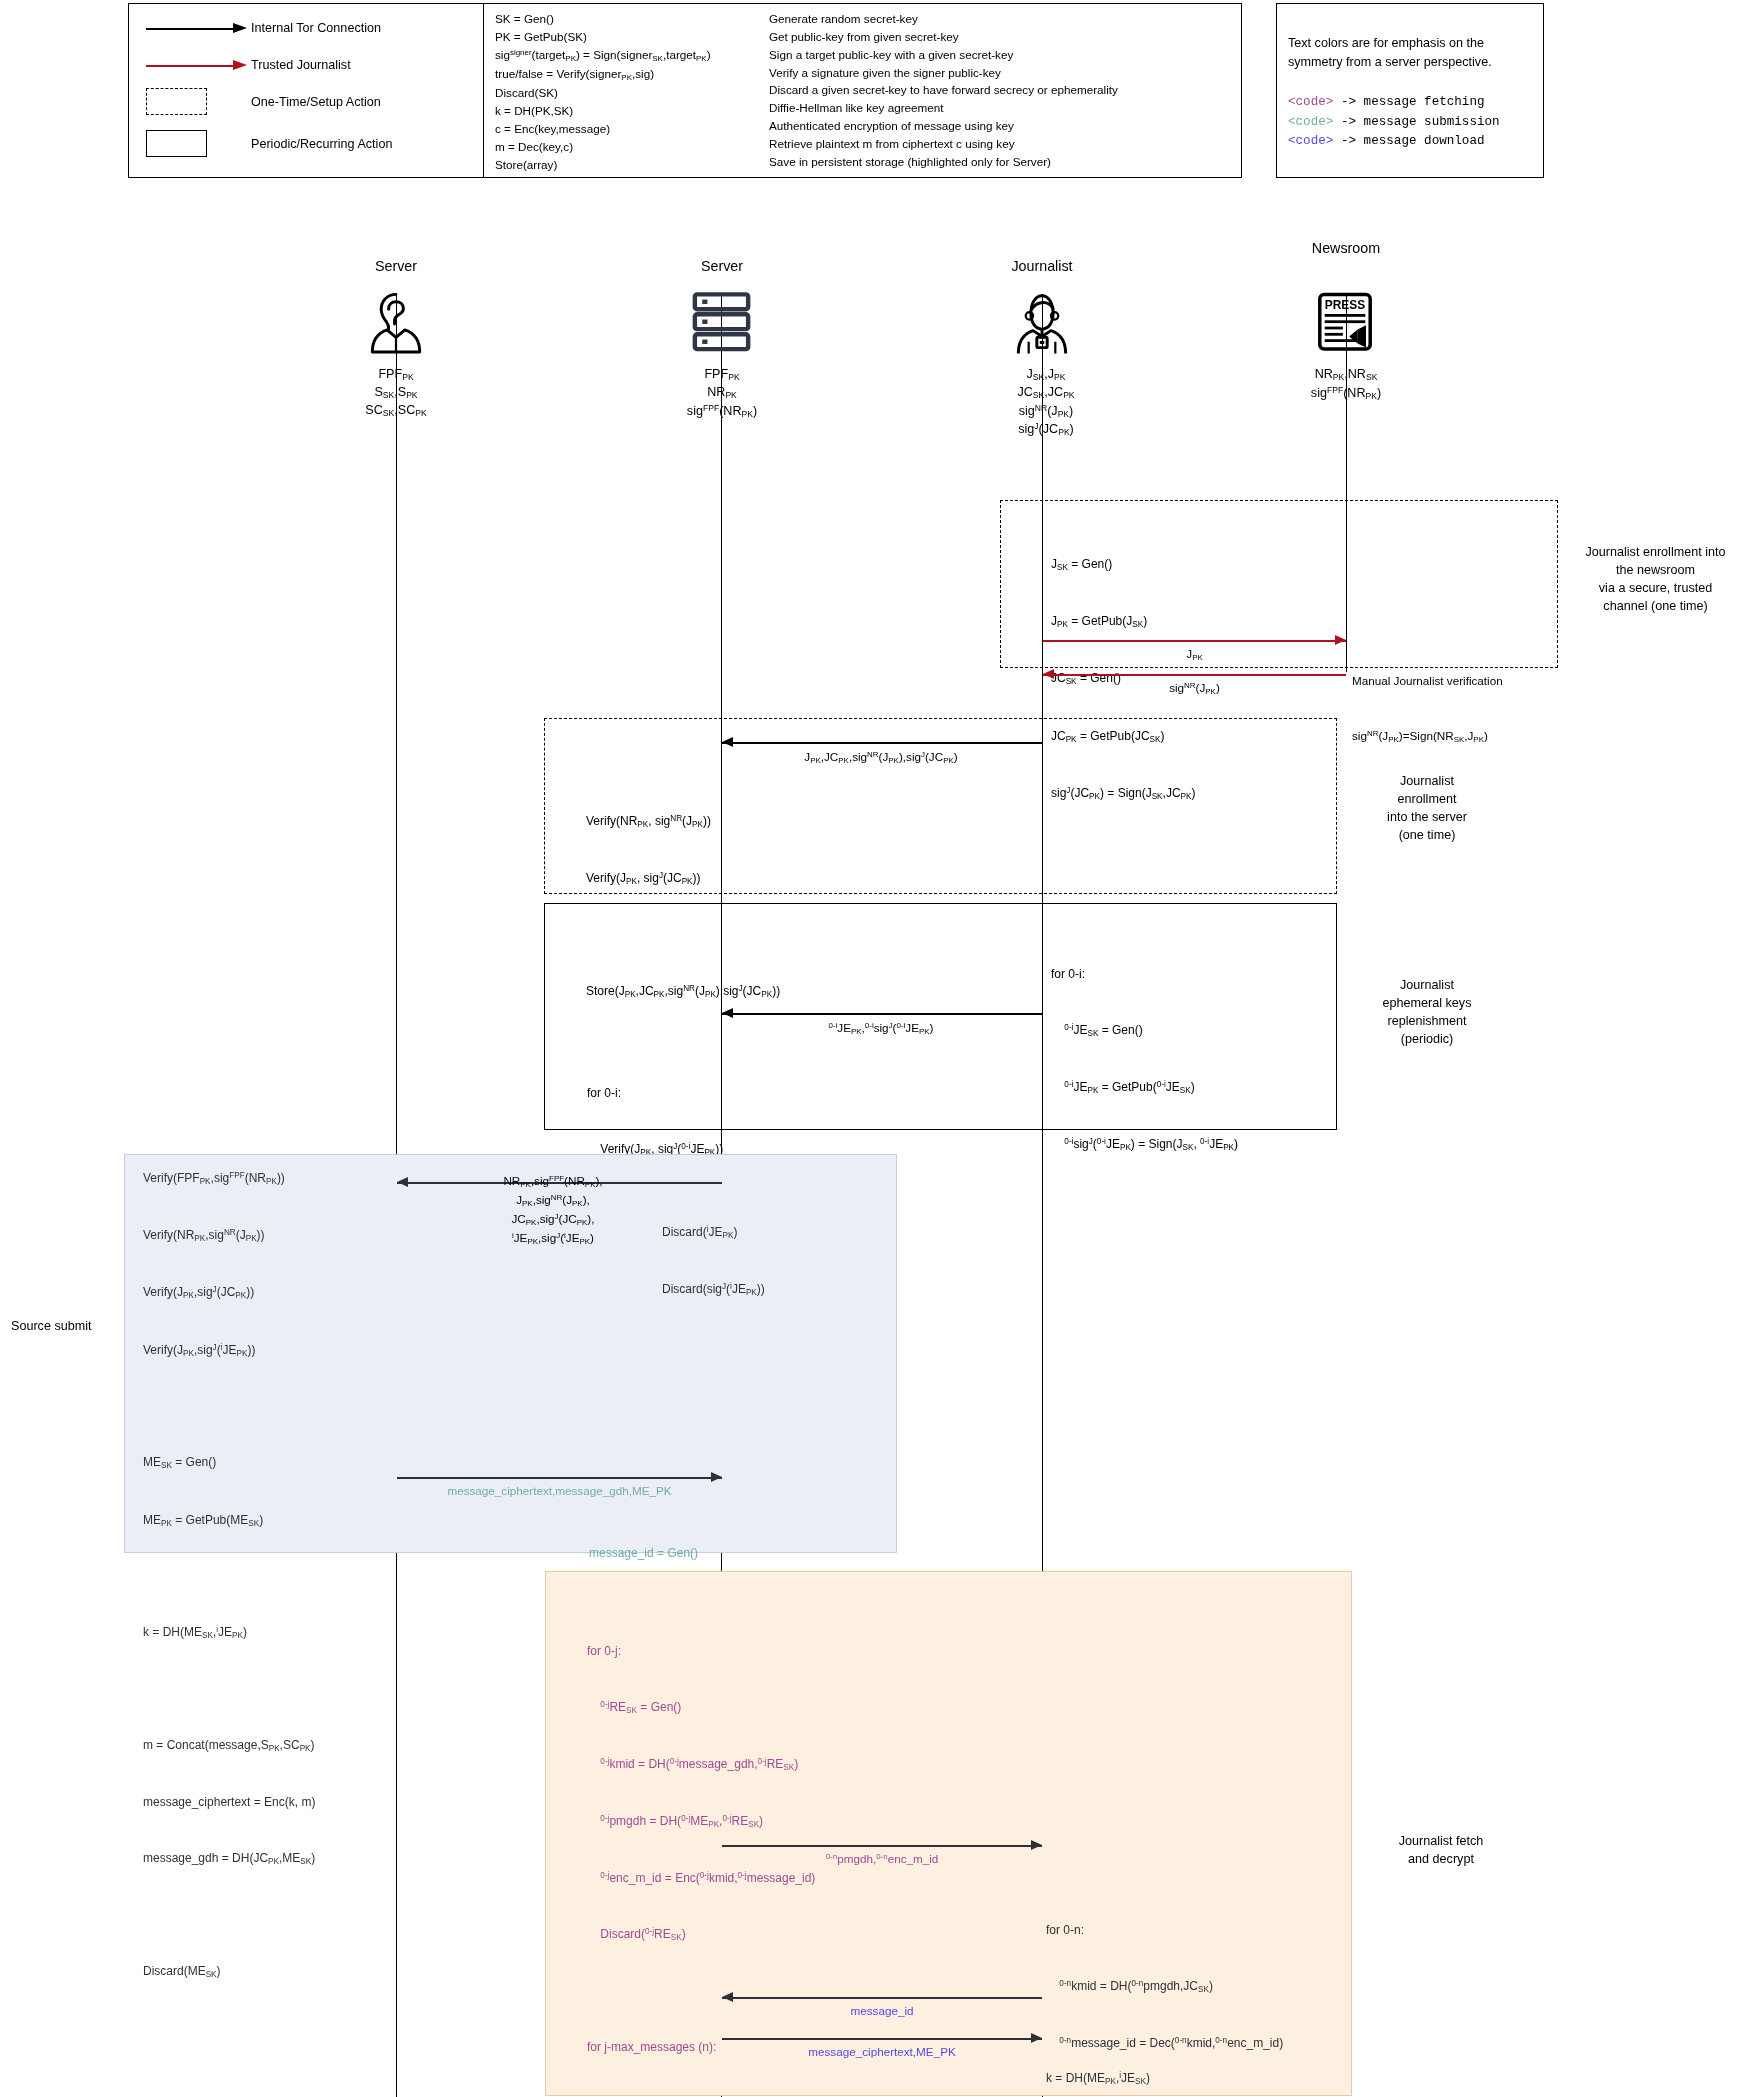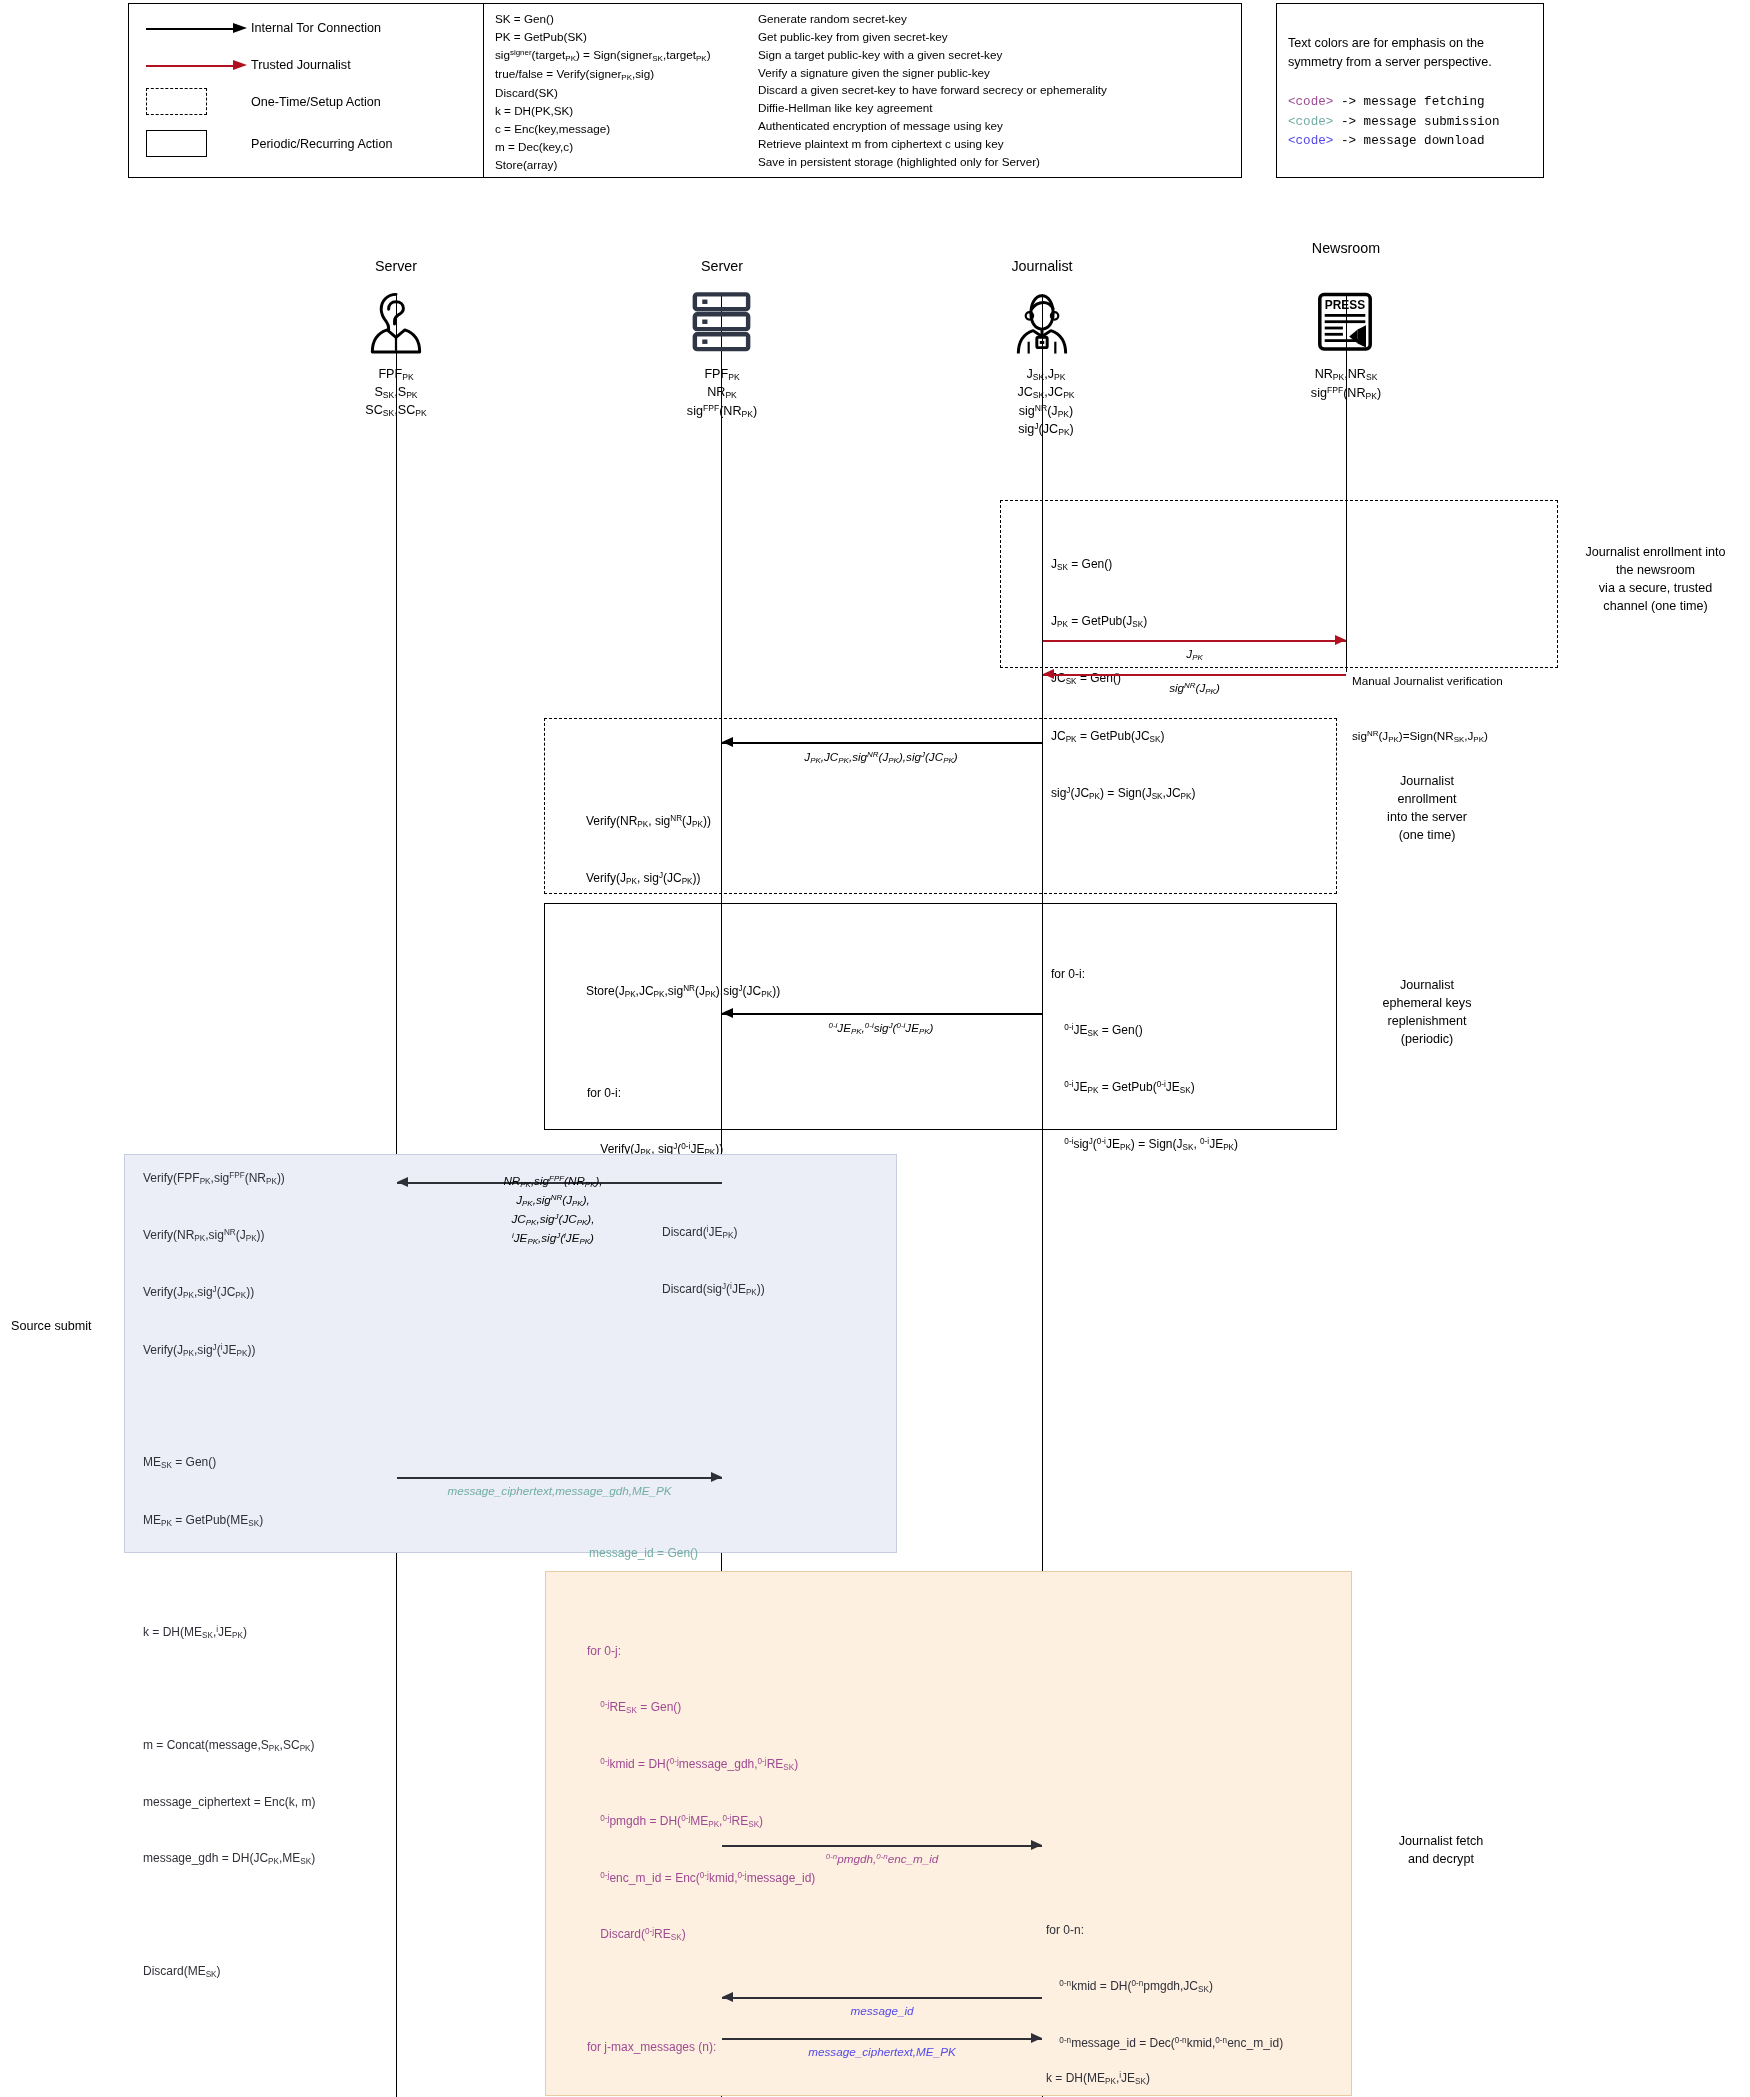--- a/index.html
+++ b/index.html
@@ -44,21 +44,21 @@
   .msg .head-r { position:absolute; top:-5.9px; right:-0.4px; width:0;height:0;
     border-top:5.9px solid transparent;border-bottom:5.9px solid transparent;border-left:11px solid #2f2f38; }
   .msg .head-l { position:absolute; top:-5.9px; left:-0.4px; width:0;height:0;
     border-top:5.9px solid transparent;border-bottom:5.9px solid transparent;border-right:11px solid #2f2f38; }
   .msg.black .shaft { background:#000; }
   .msg.black .head-l { border-right-color:#000; }
   .msg.red .shaft { background:#b01020; }
   .msg.red .head-r { border-left-color:#b01020; }
   .msg.red .head-l { border-right-color:#b01020; }
 
-  .msglabel { position:absolute; font-size:11.7px; text-align:center; line-height:1.4; white-space:pre;font-style:italic; }
+  .msglabel { position:absolute; font-size:11.7px; text-align:center; line-height:1.4; white-space:pre; }
 
   .c-fetch { color:#9e4a91; }
   .c-submit { color:#71ada4; }
   .c-download { color:#5348e8; }
   .c-dark { color:#2f2f38; }
 
   
   .icon { position:absolute; }
 </style>
 </head>
@@ -102,21 +102,21 @@
     <div>SK = Gen()</div>
     <div>PK = GetPub(SK)</div>
     <div>sig<sup>signer</sup>(target<sub>PK</sub>) = Sign(signer<sub>SK</sub>,target<sub>PK</sub>)</div>
     <div>true/false = Verify(signer<sub>PK</sub>,sig)</div>
     <div>Discard(SK)</div>
     <div>k = DH(PK,SK)</div>
     <div>c = Enc(key,message)</div>
     <div>m = Dec(key,c)</div>
     <div>Store(array)</div>
   </div>
-  <div class="abs" style="left:274px;top:5.9px;font-size:11.7px;line-height:1.52;">
+  <div class="abs" style="left:285px;top:5.9px;font-size:11.7px;line-height:1.52;">
     <div>Generate random secret-key</div>
     <div>Get public-key from given secret-key</div>
     <div>Sign a target public-key with a given secret-key</div>
     <div>Verify a signature given the signer public-key</div>
     <div>Discard a given secret-key to have forward secrecy or ephemerality</div>
     <div>Diffie-Hellman like key agreement</div>
     <div>Authenticated encryption of message using key</div>
     <div>Retrieve plaintext m from ciphertext c using key</div>
     <div>Save in persistent storage (highlighted only for Server)</div>
   </div>

